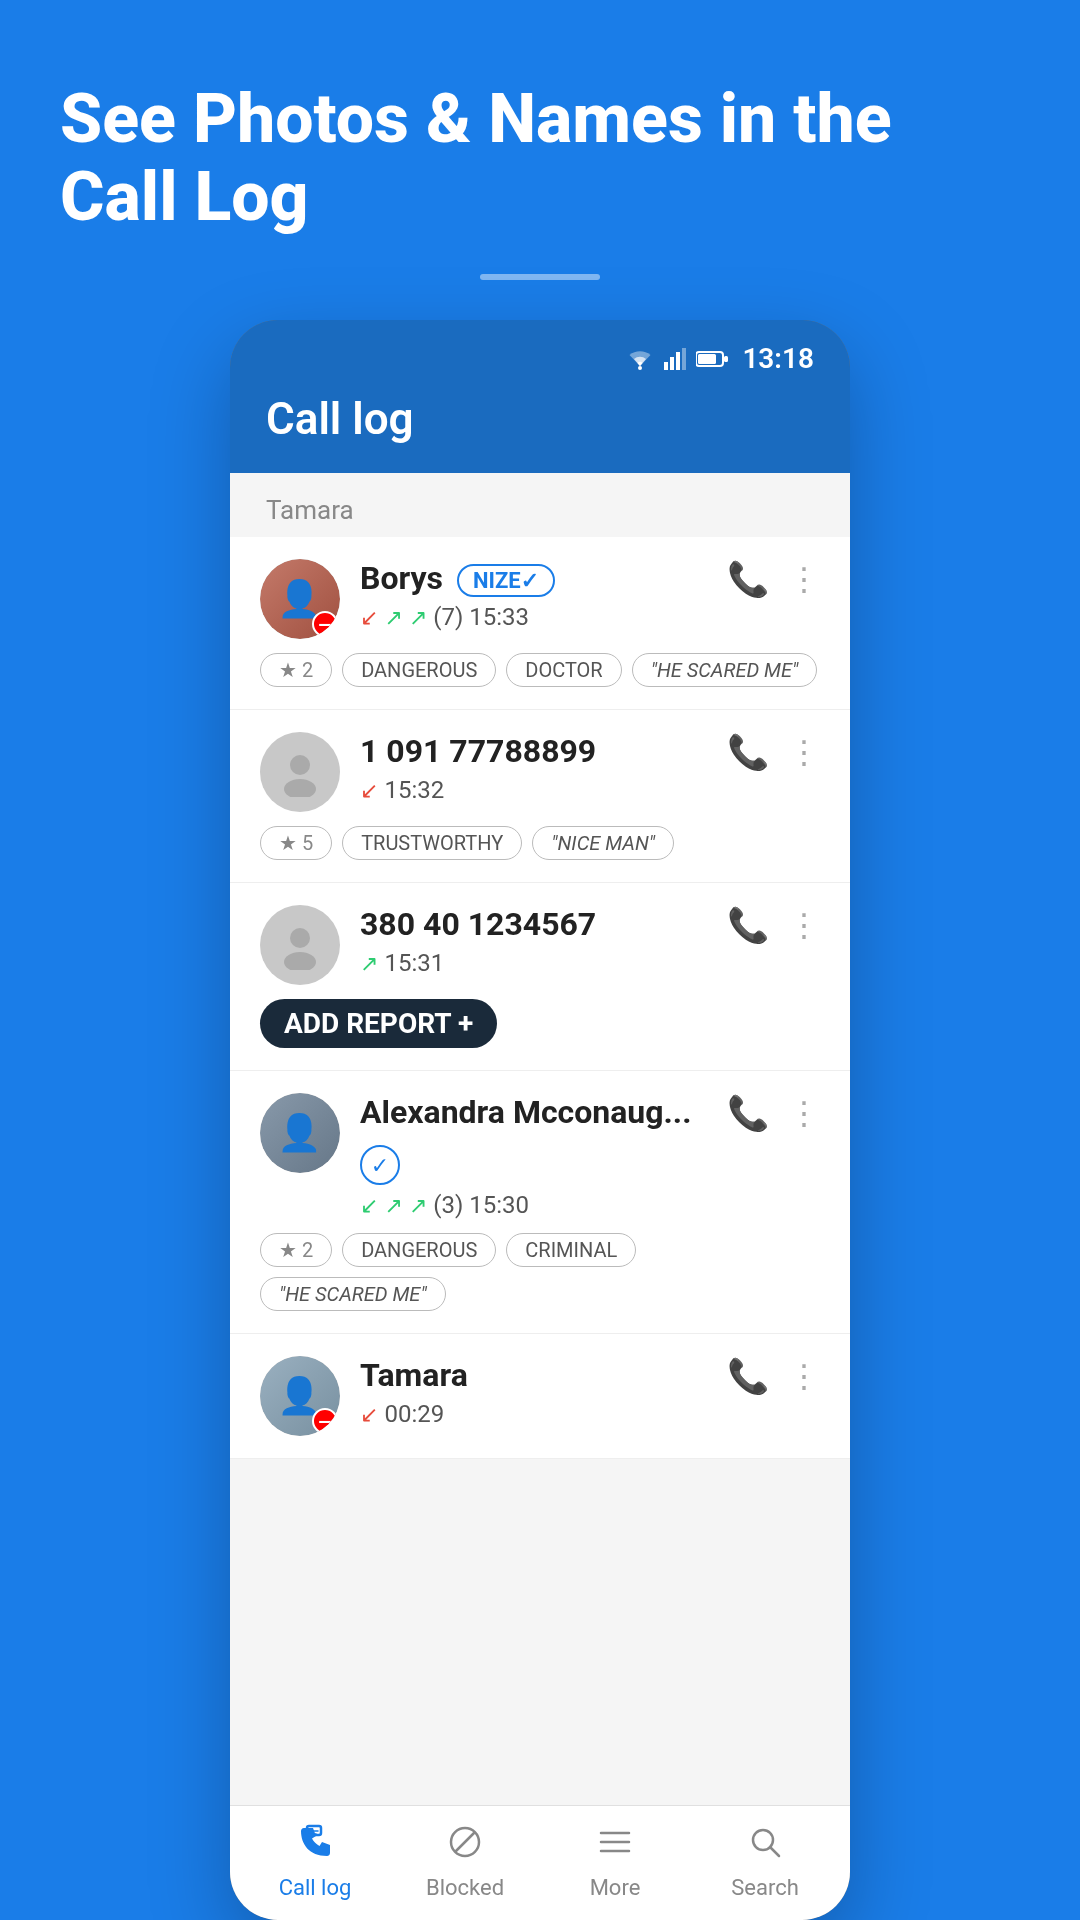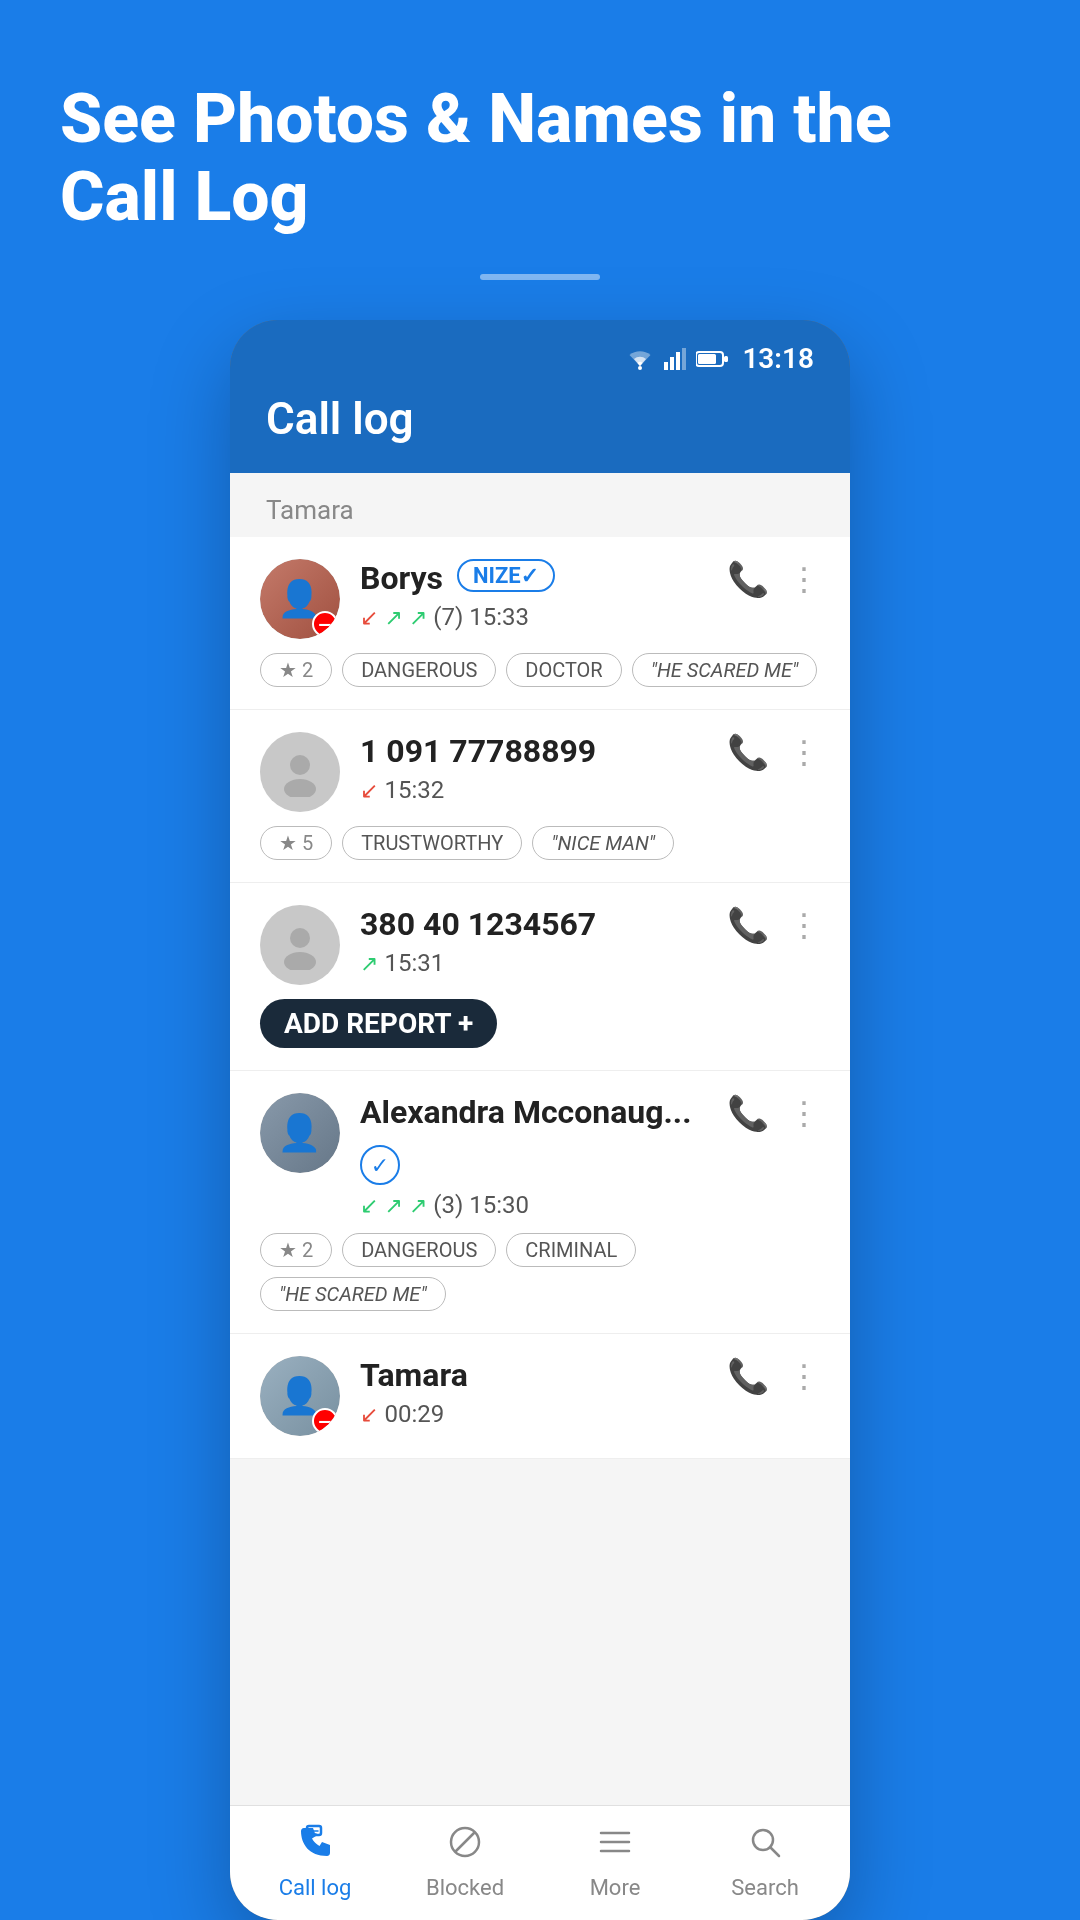--- a/index.html
+++ b/index.html
@@ -133,21 +133,21 @@
       font-size: 18px;
       font-weight: 700;
     }
 
     .call-info {
       flex: 1;
     }
 
     .name-row {
       display: flex;
-      align-items: flex-start;
+      align-items: flex-end;
       gap: 14px;
       flex-wrap: wrap;
     }
 
     .caller-name {
       font-size: 32px;
       font-weight: 700;
       color: #222;
     }
 

